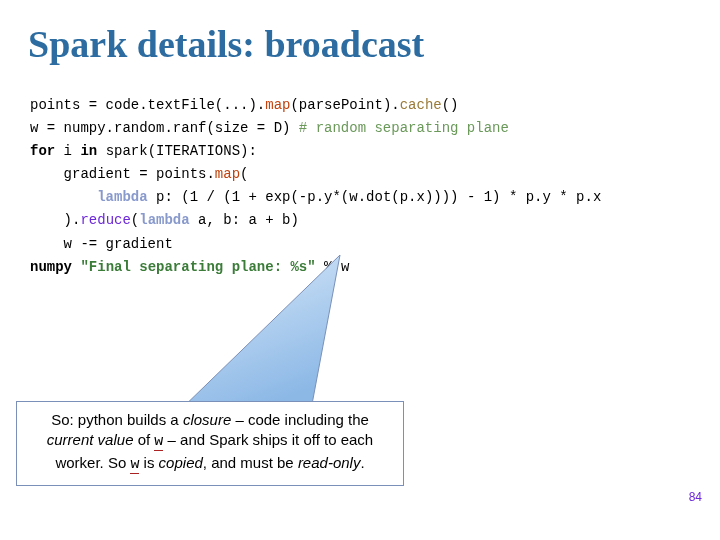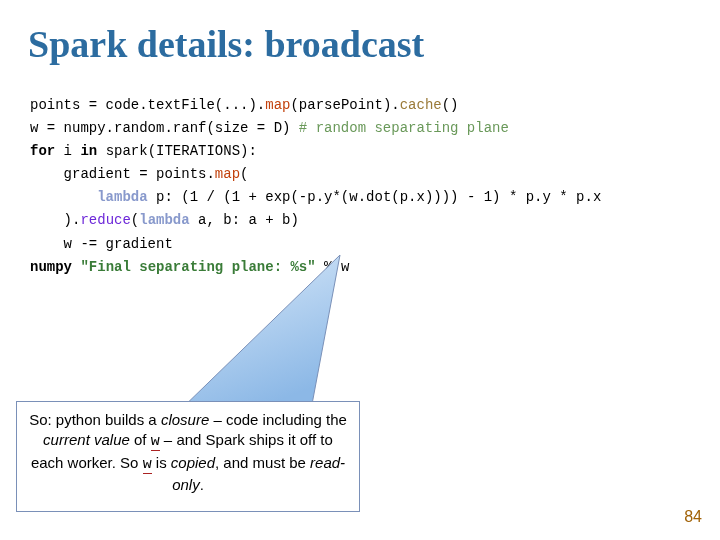--- a/index.html
+++ b/index.html
@@ -38,39 +38,39 @@
     left: 175px;
     top: 255px;
     width: 220px;
     height: 165px;
     pointer-events: none;
   }
   .callout {
     position: absolute;
     left: 16px;
     top: 401px;
-    width: 344px;
-    padding: 8px 12px 16px 12px;
+    width: 388px;
+    padding: 8px 12px 10px 12px;
     border: 1px solid #7a90b8;
     background: #fff;
     font-family: Arial, sans-serif;
     font-size: 15px;
     line-height: 1.35;
     text-align: center;
     color: #000;
   }
   .callout .mono { font-family: 'Consolas','Courier New',monospace; }
   .callout .ital { font-style: italic; }
   .callout .w-under { border-bottom: 1px solid #aa2222; }
   .page-num {
     position: absolute;
     right: 18px;
-    bottom: 14px;
-    font-size: 16px;
-    color: #a16207;
+    bottom: 36px;
+    font-size: 12px;
+    color: #6d28d9;
   }
 </style>
 </head>
 <body>
 
 <h1 class="title">Spark details: broadcast</h1>
 
 <div class="code"><span>points = code.textFile(...).</span><span class="method-map">map</span><span>(parsePoint).</span><span class="method-cache">cache</span><span>()</span>
 <span>w = numpy.random.ranf(size = D) </span><span class="comment"># random separating plane</span>
 <span class="kw">for</span><span> i </span><span class="kw">in</span><span> spark(ITERATIONS):</span>

